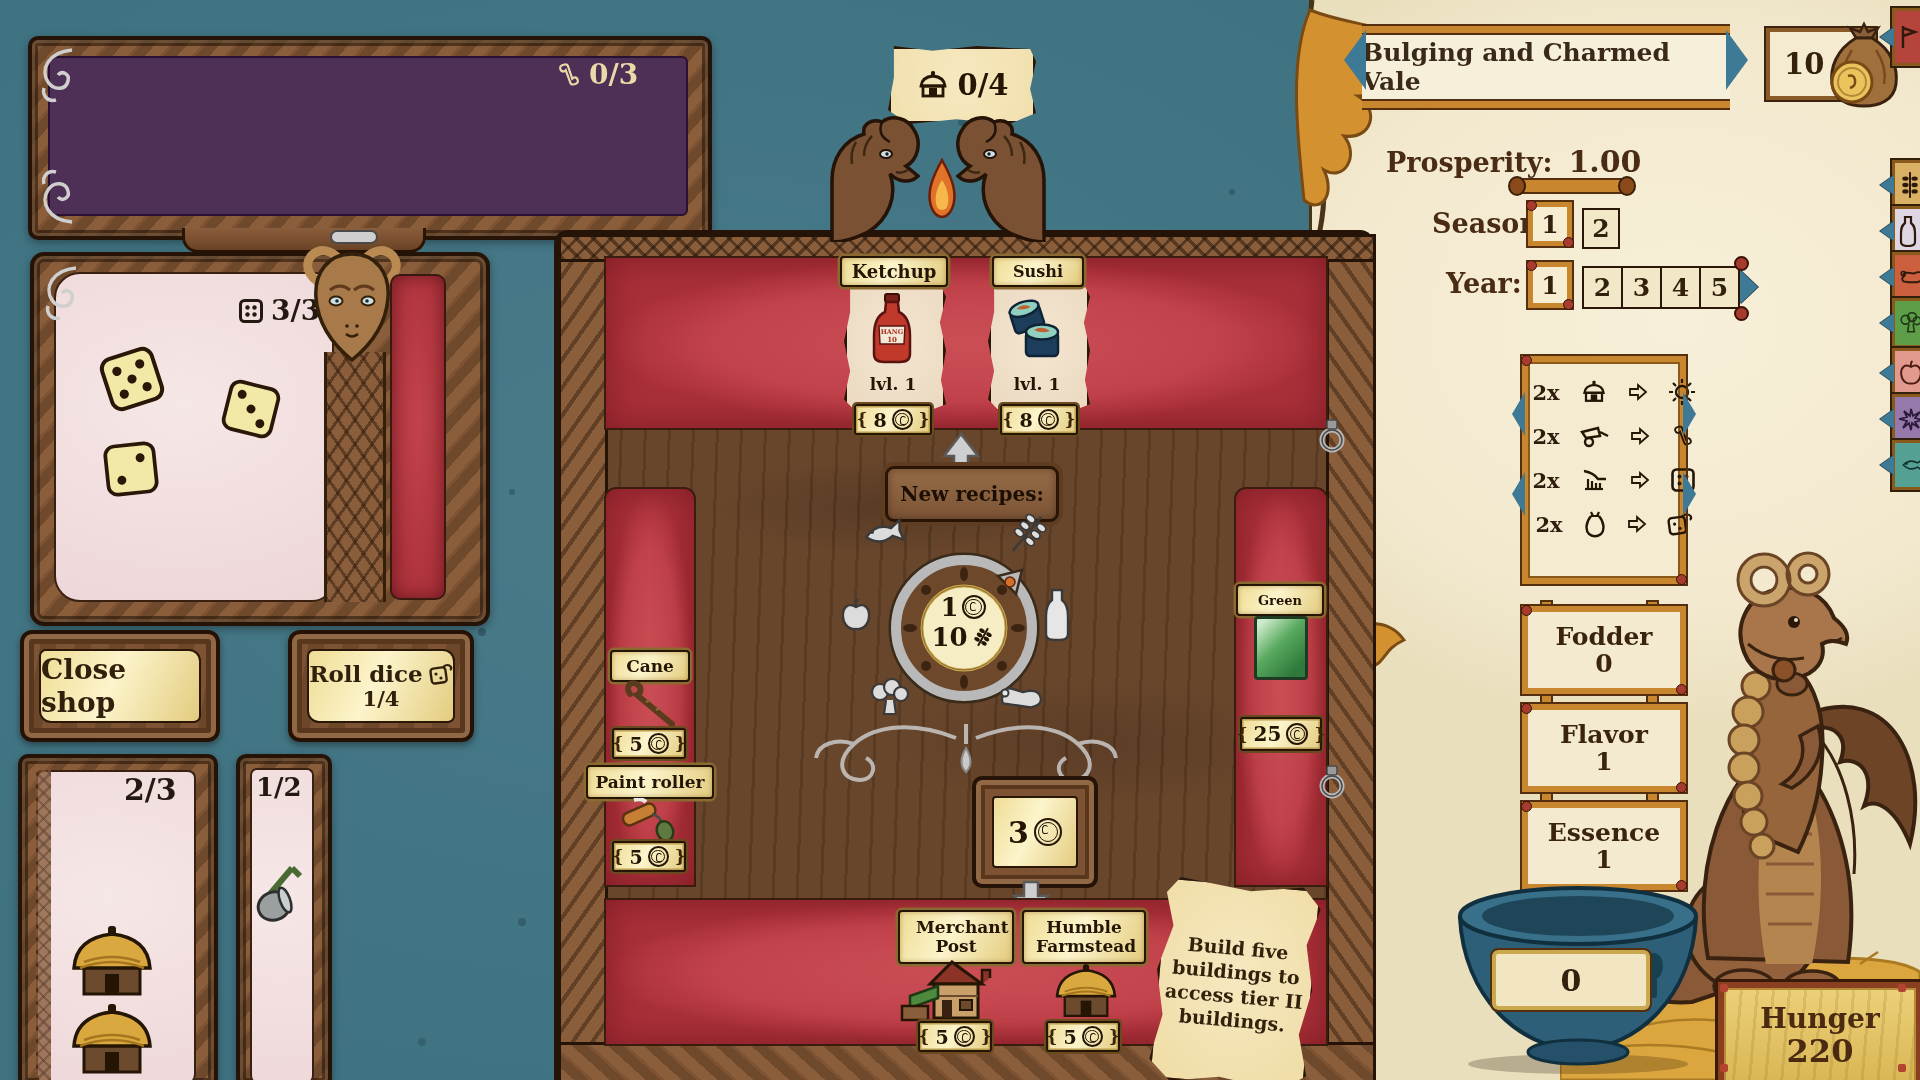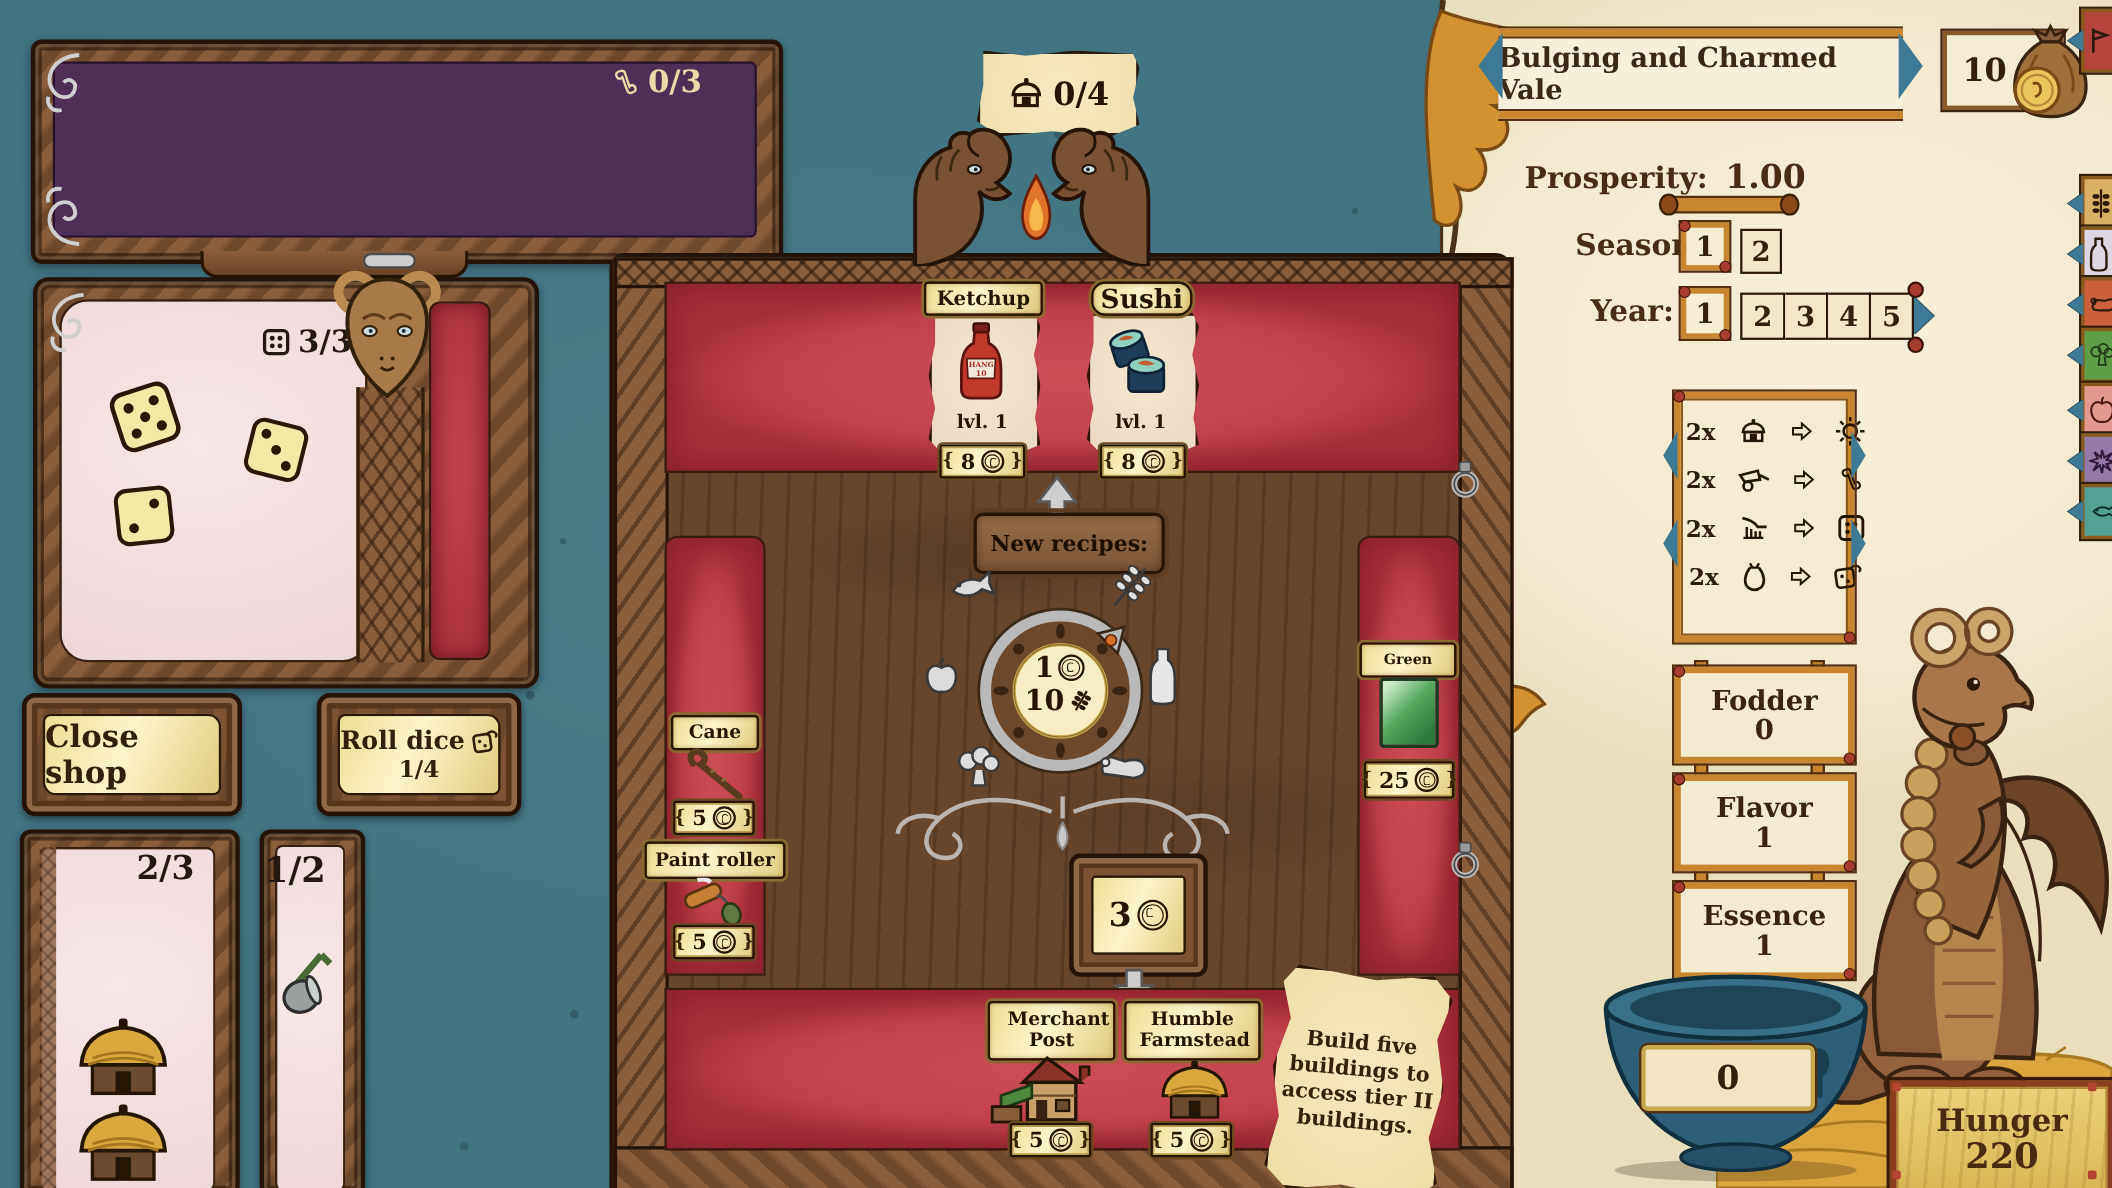--- a/index.html
+++ b/index.html
@@ -180,21 +180,21 @@
   <svg class="abs" style="left:62px;top:1000px;" width="100" height="76" viewBox="0 0 100 76">
     <rect x="22" y="44" width="56" height="28" fill="#6b4a2e" stroke="#241504" stroke-width="3"></rect>
     <rect x="43" y="52" width="14" height="20" fill="#241504"></rect>
     <path d="M12,46 Q14,16 50,12 Q86,16 88,46 Z" fill="#d9a93f" stroke="#241504" stroke-width="3.5"></path>
     <path d="M22,40 Q50,30 78,40 M18,46 Q50,34 82,46" fill="none" stroke="#a5761f" stroke-width="2.5"></path>
     <rect x="46" y="4" width="8" height="10" rx="3" fill="#241504"></rect>
   </svg>
 
   <div class="abs rope darkframe" style="left:236px;top:754px;width:88px;height:326px;border-radius:10px;"></div>
   <div class="abs pink" style="left:250px;top:768px;width:60px;height:312px;border-radius:7px;border:2px solid #3a2010;border-bottom:none;"></div>
-  <div class="abs" style="left:240px;top:772px;font-size:32px;font-weight:bold;color:#241812;">1/2</div>
+  <div class="abs" style="left:256px;top:772px;font-size:26px;font-weight:bold;color:#241812;">1/2</div>
   <svg class="abs" style="left:252px;top:860px;" width="58" height="66" viewBox="0 0 58 66">
     <path d="M40,8 L18,34" stroke="#4a6a34" stroke-width="6" fill="none"></path>
     <path d="M40,8 L48,16" stroke="#4a6a34" stroke-width="6" fill="none"></path>
     <ellipse cx="22" cy="46" rx="16" ry="14" fill="#9aa0a0" stroke="#2e2e2e" stroke-width="3" transform="rotate(-20 22 46)"></ellipse>
     <ellipse cx="33" cy="40" rx="5" ry="13" fill="#c9cfcf" stroke="#2e2e2e" stroke-width="2.5" transform="rotate(-20 33 40)"></ellipse>
   </svg>
 
   <div class="abs parchnote" style="left:888px;top:46px;width:142px;height:72px;
     clip-path:polygon(4% 0,30% 6%,60% 0,96% 4%,100% 20%,96% 55%,100% 86%,82% 100%,46% 94%,14% 100%,0 82%,4% 40%);
     display:flex;align-items:center;justify-content:center;gap:8px;font-size:29px;font-weight:bold;color:#241504;">
@@ -255,21 +255,21 @@
   </svg>
   <div class="abs" style="left:858px;top:374px;width:70px;text-align:center;font-size:17px;font-weight:bold;color:#241504;">lvl. 1</div>
   <div class="abs tag gold" style="left:854px;top:404px;width:74px;height:27px;font-size:19px;">
     <span>8</span>
       <span class="coin" style="width:17px;height:17px;"></span>
     </div>
 
   <div class="abs parchnote" style="left:988px;top:284px;width:96px;height:122px;
     clip-path:polygon(6% 0,50% 4%,94% 0,100% 10%,94% 30%,100% 52%,95% 75%,100% 94%,80% 100%,45% 96%,12% 100%,0 90%,6% 68%,0 45%,6% 22%);
     background:radial-gradient(90px 110px at 50% 45%, #f4e6d2, #e9d6bc);"></div>
-  <div class="abs nameplate gold" style="left:992px;top:256px;width:88px;height:27px;font-size:24px;border-radius:13px;">
+  <div class="abs nameplate gold" style="left:992px;top:256px;width:88px;height:27px;font-size:16px;">
     <span>Sushi</span>
     </div>
   <svg class="abs" style="left:1006px;top:296px;" width="62" height="66" viewBox="0 0 62 66">
     <g transform="rotate(-18 22 22)">
       <rect x="6" y="12" width="30" height="22" rx="4" fill="#1d3e5a" stroke="#0e2436" stroke-width="2.5"></rect>
       <ellipse cx="21" cy="12" rx="15" ry="7" fill="#8fd0c0" stroke="#0e2436" stroke-width="2.5"></ellipse>
       <path d="M14,10 Q21,6 28,12 Q22,14 14,10 Z" fill="#c06030"></path>
     </g>
     <g transform="translate(18,26)">
       <rect x="2" y="10" width="32" height="24" rx="4" fill="#1d3e5a" stroke="#0e2436" stroke-width="2.5"></rect>
@@ -401,21 +401,21 @@
     <span>5</span>
       <span class="coin" style="width:17px;height:17px;"></span>
     </div>
 
   <div class="abs redband" style="left:1234px;top:487px;width:90px;height:396px;border-radius:12px 12px 0 0;"></div>
   <div class="abs nameplate gold" style="left:1236px;top:584px;width:84px;height:28px;font-size:13px;">
     <span>Green</span>
     </div>
   <div class="abs" style="left:1254px;top:616px;width:48px;height:58px;border:3px solid #1e3a22;border-radius:4px;
     background:linear-gradient(135deg,#cdeccb 8%,#58a85e 45%,#2e7a3c 85%);"></div>
-  <div class="abs tag gold" style="left:1240px;top:692px;width:78px;height:30px;font-size:20px;">
+  <div class="abs tag gold" style="left:1240px;top:717px;width:78px;height:30px;font-size:20px;">
     <span>25</span>
       <span class="coin" style="width:18px;height:18px;"></span>
     </div>
 
   <svg class="abs" style="left:1318px;top:418px;" width="28" height="38" viewBox="0 0 28 38">
     <circle cx="14" cy="22" r="10" fill="none" stroke="#b9b9b9" stroke-width="5"></circle>
       <circle cx="14" cy="22" r="10" fill="none" stroke="#4a4a4a" stroke-width="1.5"></circle>
     <rect x="9" y="2" width="10" height="9" rx="2" fill="#9a9a9a" stroke="#4a4a4a" stroke-width="1.5"></rect>
     </svg>
   <svg class="abs" style="left:1318px;top:764px;" width="28" height="38" viewBox="0 0 28 38">

